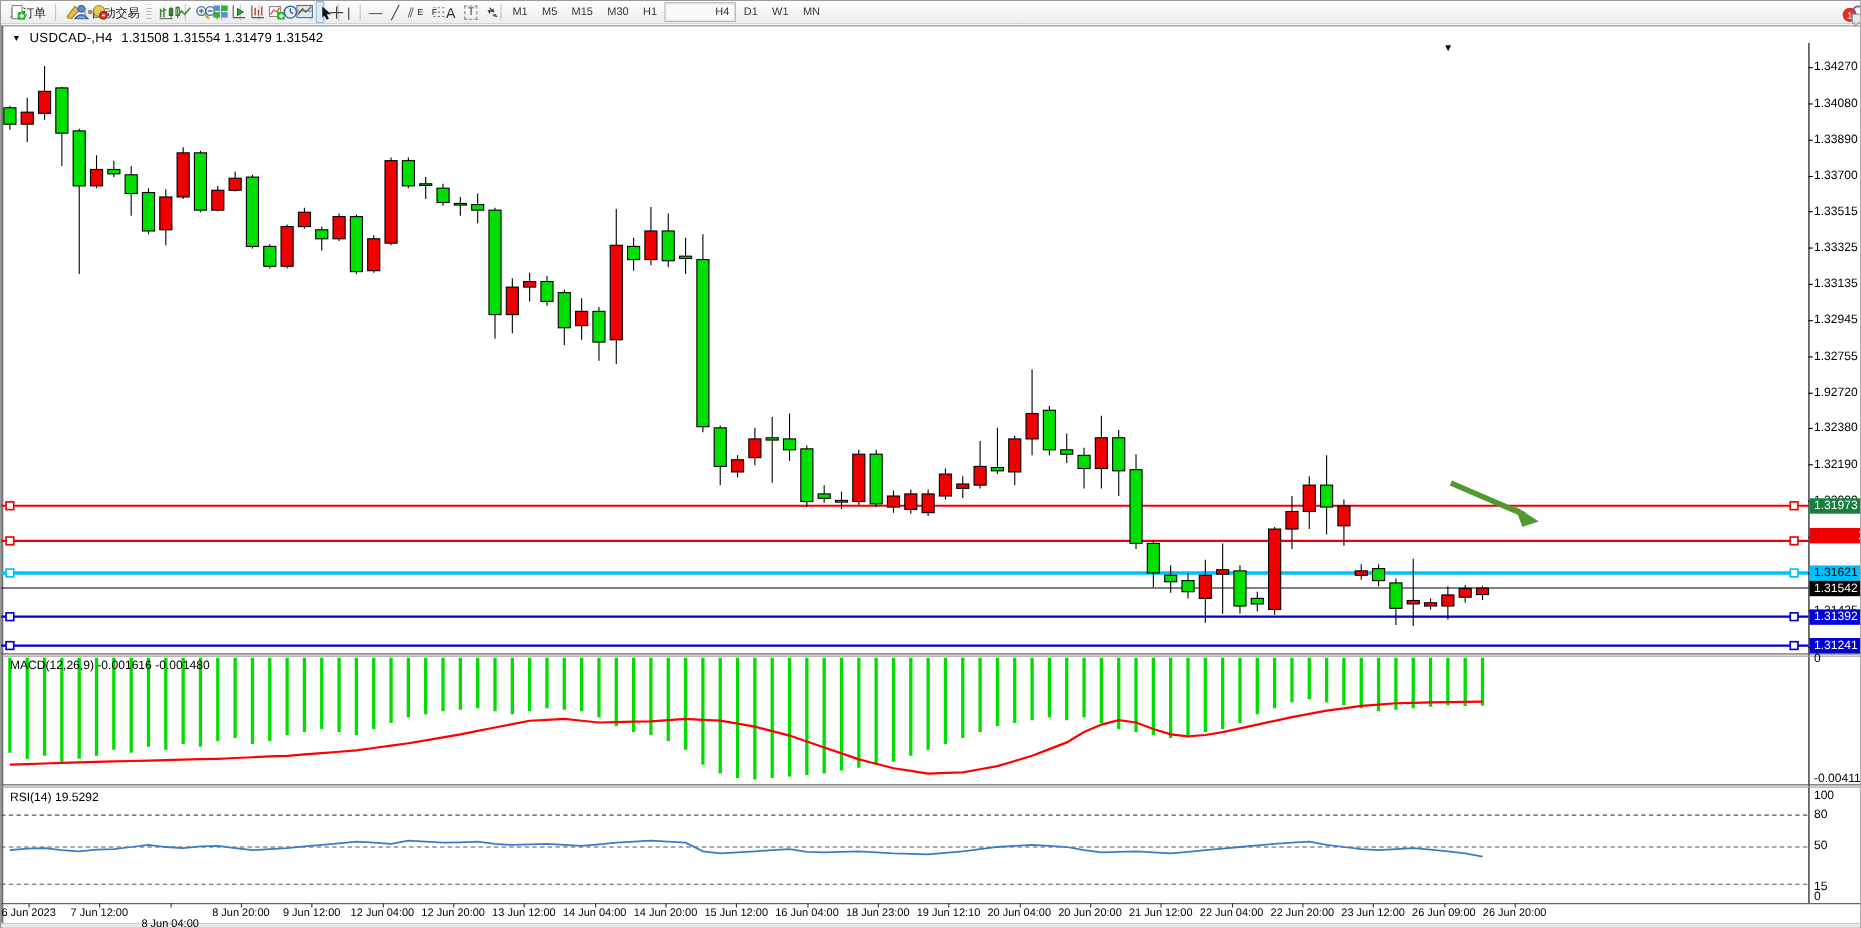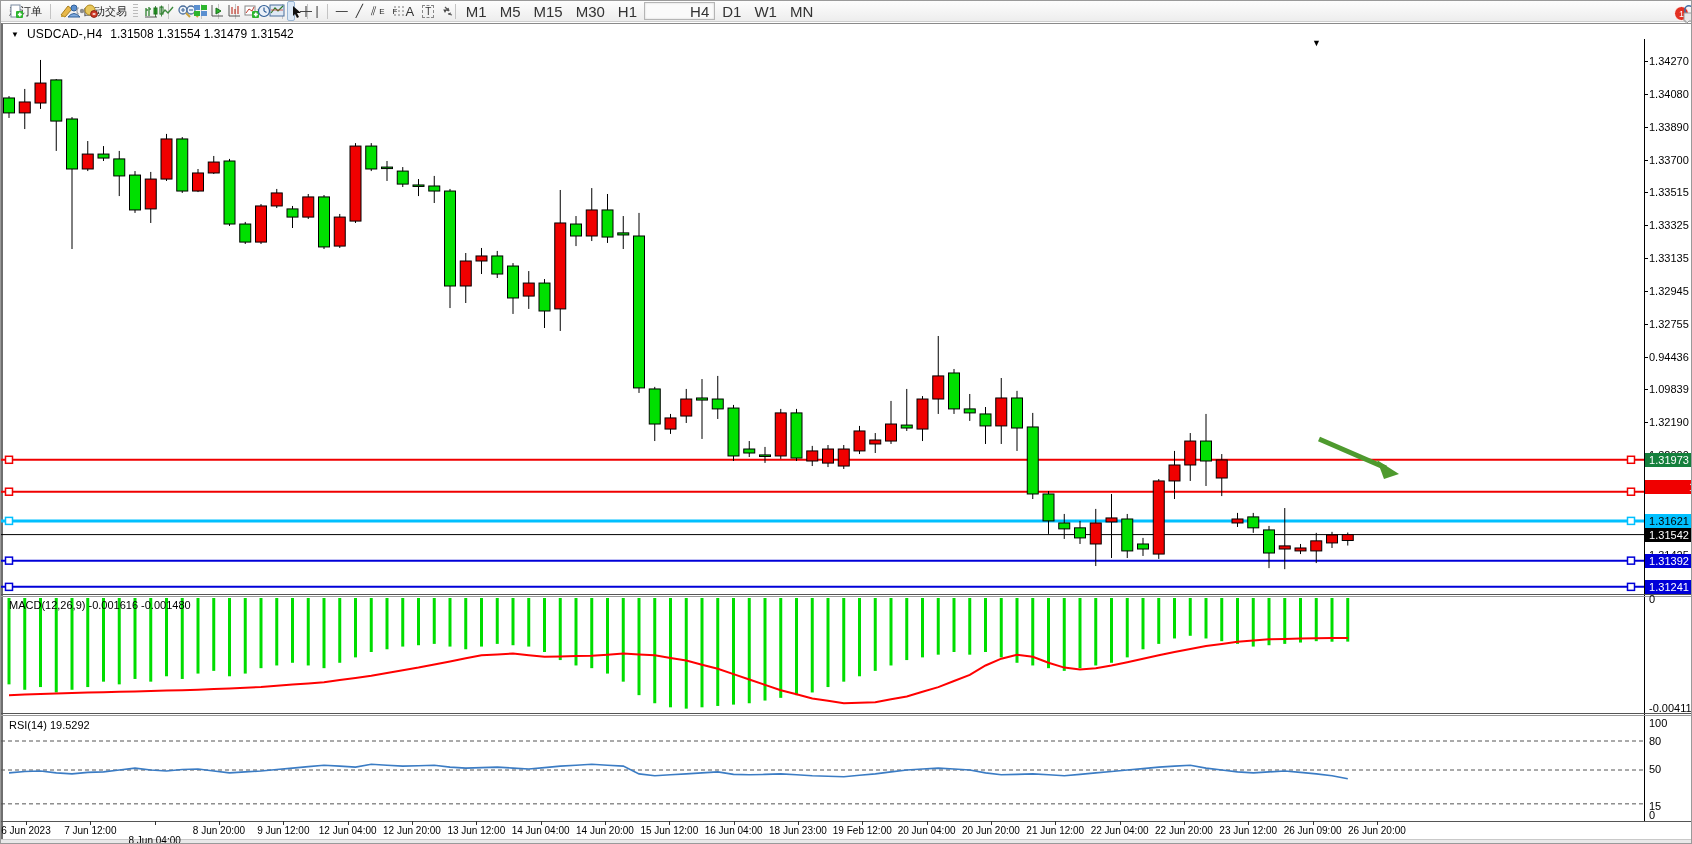--- a/index.html
+++ b/index.html
@@ -3,21 +3,21 @@
 <meta charset="utf-8">
 <style>
   html,body{margin:0;padding:0;background:#c8c8c8;}
   .app{position:relative;width:1692px;height:844px;background:#ffffff;font-family:"Liberation Sans",sans-serif;overflow:hidden;border:1px solid #9a9a9a;box-sizing:border-box;}
   
   .toolbar{position:absolute;left:0;top:0;width:1692px;height:21px;background:linear-gradient(#fdfdfd,#ededed);border-bottom:1px solid #cfcfcf;display:flex;align-items:center;padding:0 4px;box-sizing:border-box;z-index:40;}
   .tb-btn{height:18px;display:flex;align-items:center;gap:3px;padding:0 3px;font-size:11px;color:#222;border:1px solid transparent;border-radius:2px;}
   .tb-btn.pressed{background:#dce9f7;border:1px solid #9ab6d4;}
   .tb-sep{width:1px;height:15px;background:#c4c4c4;margin:0 4px;}
   .tb-grip{width:5px;height:15px;margin:0 2px;background:repeating-linear-gradient(#bbb 0 1px,transparent 1px 3px);}
-  .tf-btn{height:16px;padding:0 5px;font-size:15px;color:#333;display:flex;align-items:center;border:1px solid transparent;}
+  .tf-btn{height:16px;padding:0 5px;font-size:10px;color:#333;display:flex;align-items:center;border:1px solid transparent;}
   .tf-btn.active{background:#fafafa;border:1px solid #b5b5b5;box-shadow:inset 0 0 2px #ccc;padding-left:45px;}
   .caret{font-size:7px;color:#444;margin-left:1px;}
   .glyph{font-size:12px;color:#333;line-height:1;}
   .tb-right{margin-left:auto;display:flex;align-items:center;gap:6px;padding-right:6px;}
   .badge{position:absolute;right:-6px;top:-5px;background:#e33022;color:#fff;border-radius:8px;min-width:13px;height:13px;font-size:9px;display:flex;align-items:center;justify-content:center;border:1px solid #fff;}
   
   .chart-win{position:absolute;left:0;top:22px;width:1692px;height:822px;background:#fff;border-top:1px solid #8a8a8a;border-left:2px solid #6f6f6f;box-sizing:border-box;}
   .chart-title{position:absolute;left:10px;top:26px;font-size:12px;color:#000;z-index:30;display:flex;gap:8px;align-items:center;}
   .chart-title .tri{font-size:8px;}
   .axis-vline{position:absolute;left:1643px;top:38px;width:1px;height:782px;background:#000;z-index:6;}
@@ -552,23 +552,23 @@
       <div class="price-tick" style="top: 185.076px;">1.33515</div>
       <div class="tickmark" style="top: 224.061px;"></div>
       <div class="price-tick" style="top: 218.061px;">1.33325</div>
       <div class="tickmark" style="top: 257.047px;"></div>
       <div class="price-tick" style="top: 251.047px;">1.33135</div>
       <div class="tickmark" style="top: 290.033px;"></div>
       <div class="price-tick" style="top: 284.033px;">1.32945</div>
       <div class="tickmark" style="top: 323.019px;"></div>
       <div class="price-tick" style="top: 317.019px;">1.32755</div>
       <div class="tickmark" style="top: 356.005px;"></div>
-      <div class="price-tick" style="top: 350.005px;">0.94436</div>
+      <div class="price-tick" style="top: 350.005px;">1.92720</div>
       <div class="tickmark" style="top: 388.123px;"></div>
-      <div class="price-tick" style="top: 382.123px;">1.09839</div>
+      <div class="price-tick" style="top: 382.123px;">1.32380</div>
       <div class="tickmark" style="top: 421.109px;"></div>
       <div class="price-tick" style="top: 415.109px;">1.32190</div>
       <div class="tickmark" style="top: 454.095px;"></div>
       <div class="price-tick" style="top: 448.095px;">1.32000</div>
       <div class="tickmark" style="top: 487.081px;"></div>
       <div class="price-tick" style="top: 481.081px;">1.31810</div>
       <div class="tickmark" style="top: 520.066px;"></div>
       <div class="price-tick" style="top: 514.066px;">1.31620</div>
       <div class="tickmark" style="top: 553.92px;"></div>
       <div class="price-tick" style="top: 547.92px;">1.31425</div>
@@ -596,21 +596,21 @@
       <div class="date-label" style="left: 539.64px;">14 Jun 04:00</div>
       <div class="date-tick" style="left: 603.97px;"></div>
       <div class="date-label" style="left: 603.97px;">14 Jun 20:00</div>
       <div class="date-tick" style="left: 668.3px;"></div>
       <div class="date-label" style="left: 668.3px;">15 Jun 12:00</div>
       <div class="date-tick" style="left: 732.63px;"></div>
       <div class="date-label" style="left: 732.63px;">16 Jun 04:00</div>
       <div class="date-tick" style="left: 796.96px;"></div>
       <div class="date-label" style="left: 796.96px;">18 Jun 23:00</div>
       <div class="date-tick" style="left: 861.29px;"></div>
-      <div class="date-label" style="left: 861.29px;">19 Feb 12:00</div>
+      <div class="date-label" style="left: 861.29px;">19 Jun 12:10</div>
       <div class="date-tick" style="left: 925.62px;"></div>
       <div class="date-label" style="left: 925.62px;">20 Jun 04:00</div>
       <div class="date-tick" style="left: 989.95px;"></div>
       <div class="date-label" style="left: 989.95px;">20 Jun 20:00</div>
       <div class="date-tick" style="left: 1054.28px;"></div>
       <div class="date-label" style="left: 1054.28px;">21 Jun 12:00</div>
       <div class="date-tick" style="left: 1118.61px;"></div>
       <div class="date-label" style="left: 1118.61px;">22 Jun 04:00</div>
       <div class="date-tick" style="left: 1182.94px;"></div>
       <div class="date-label" style="left: 1182.94px;">22 Jun 20:00</div>

